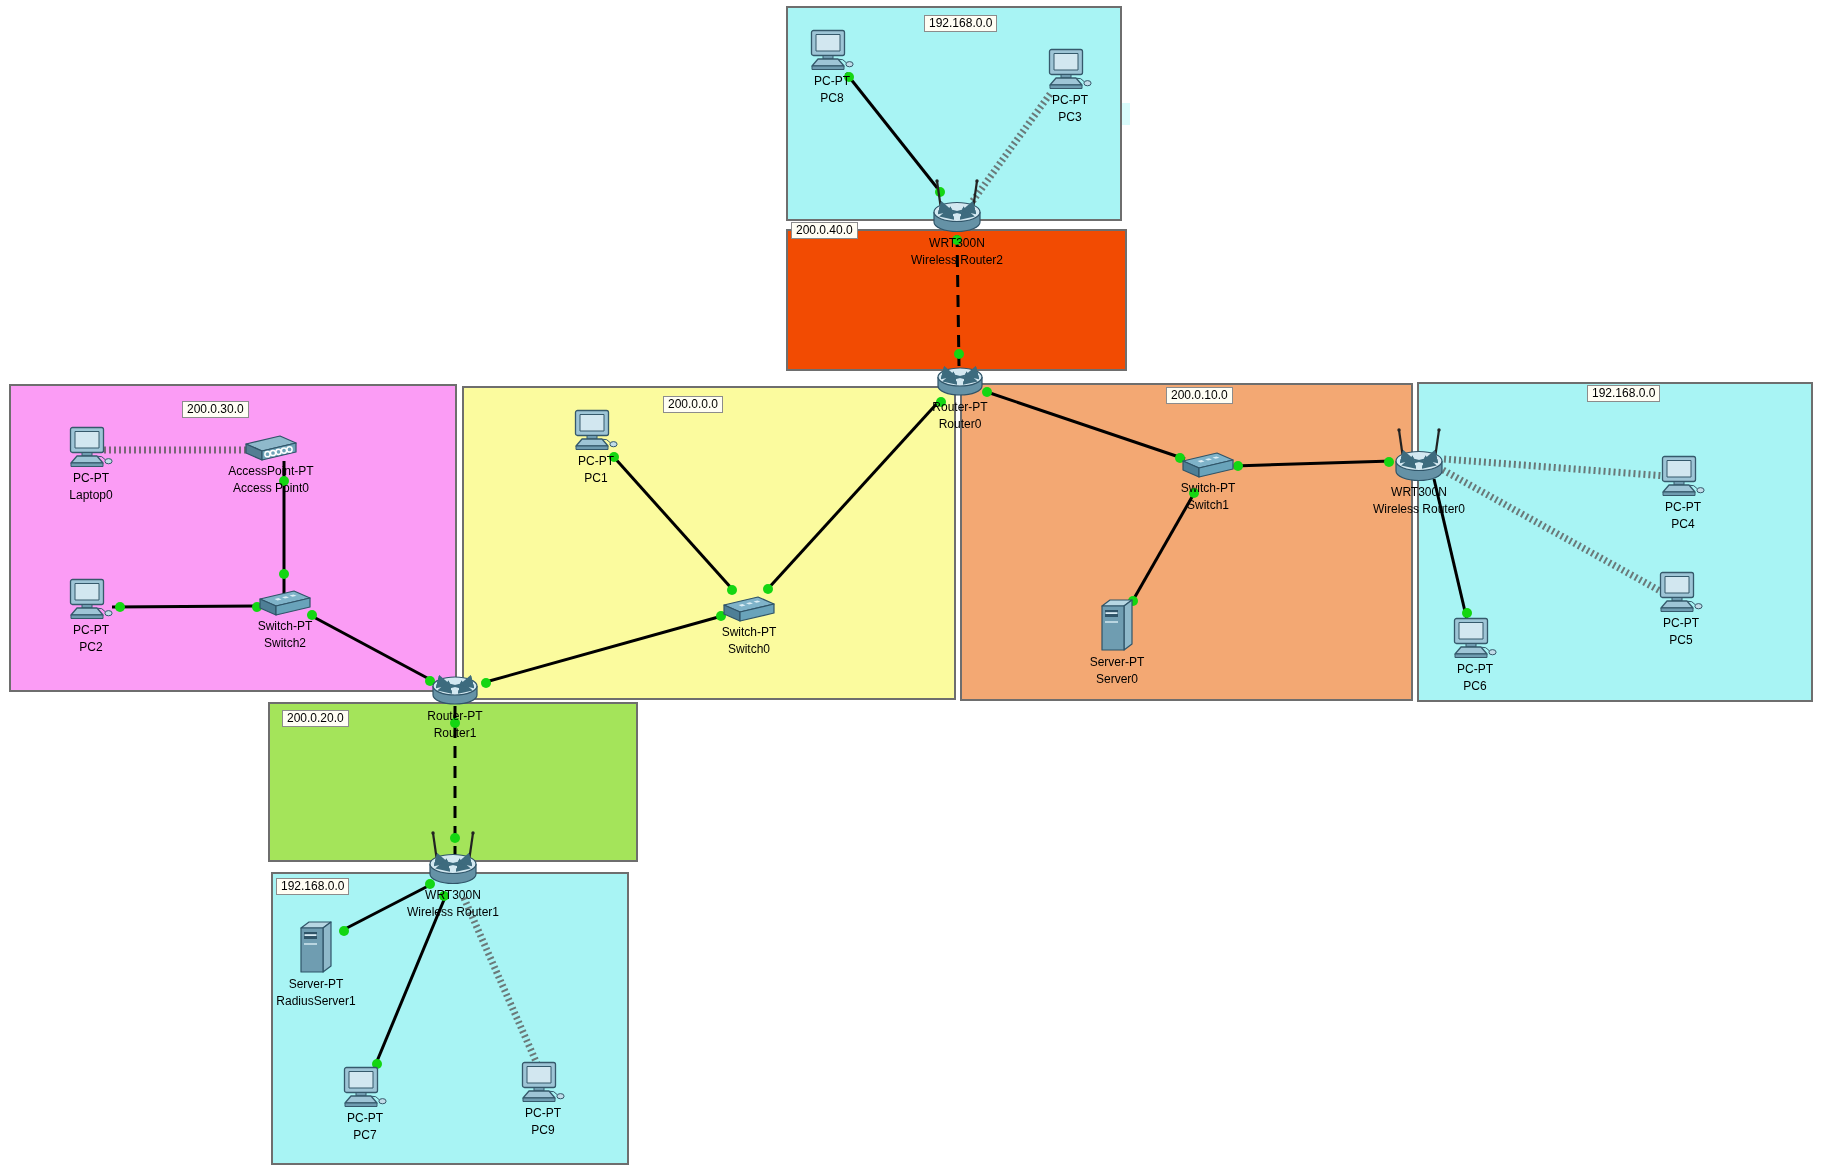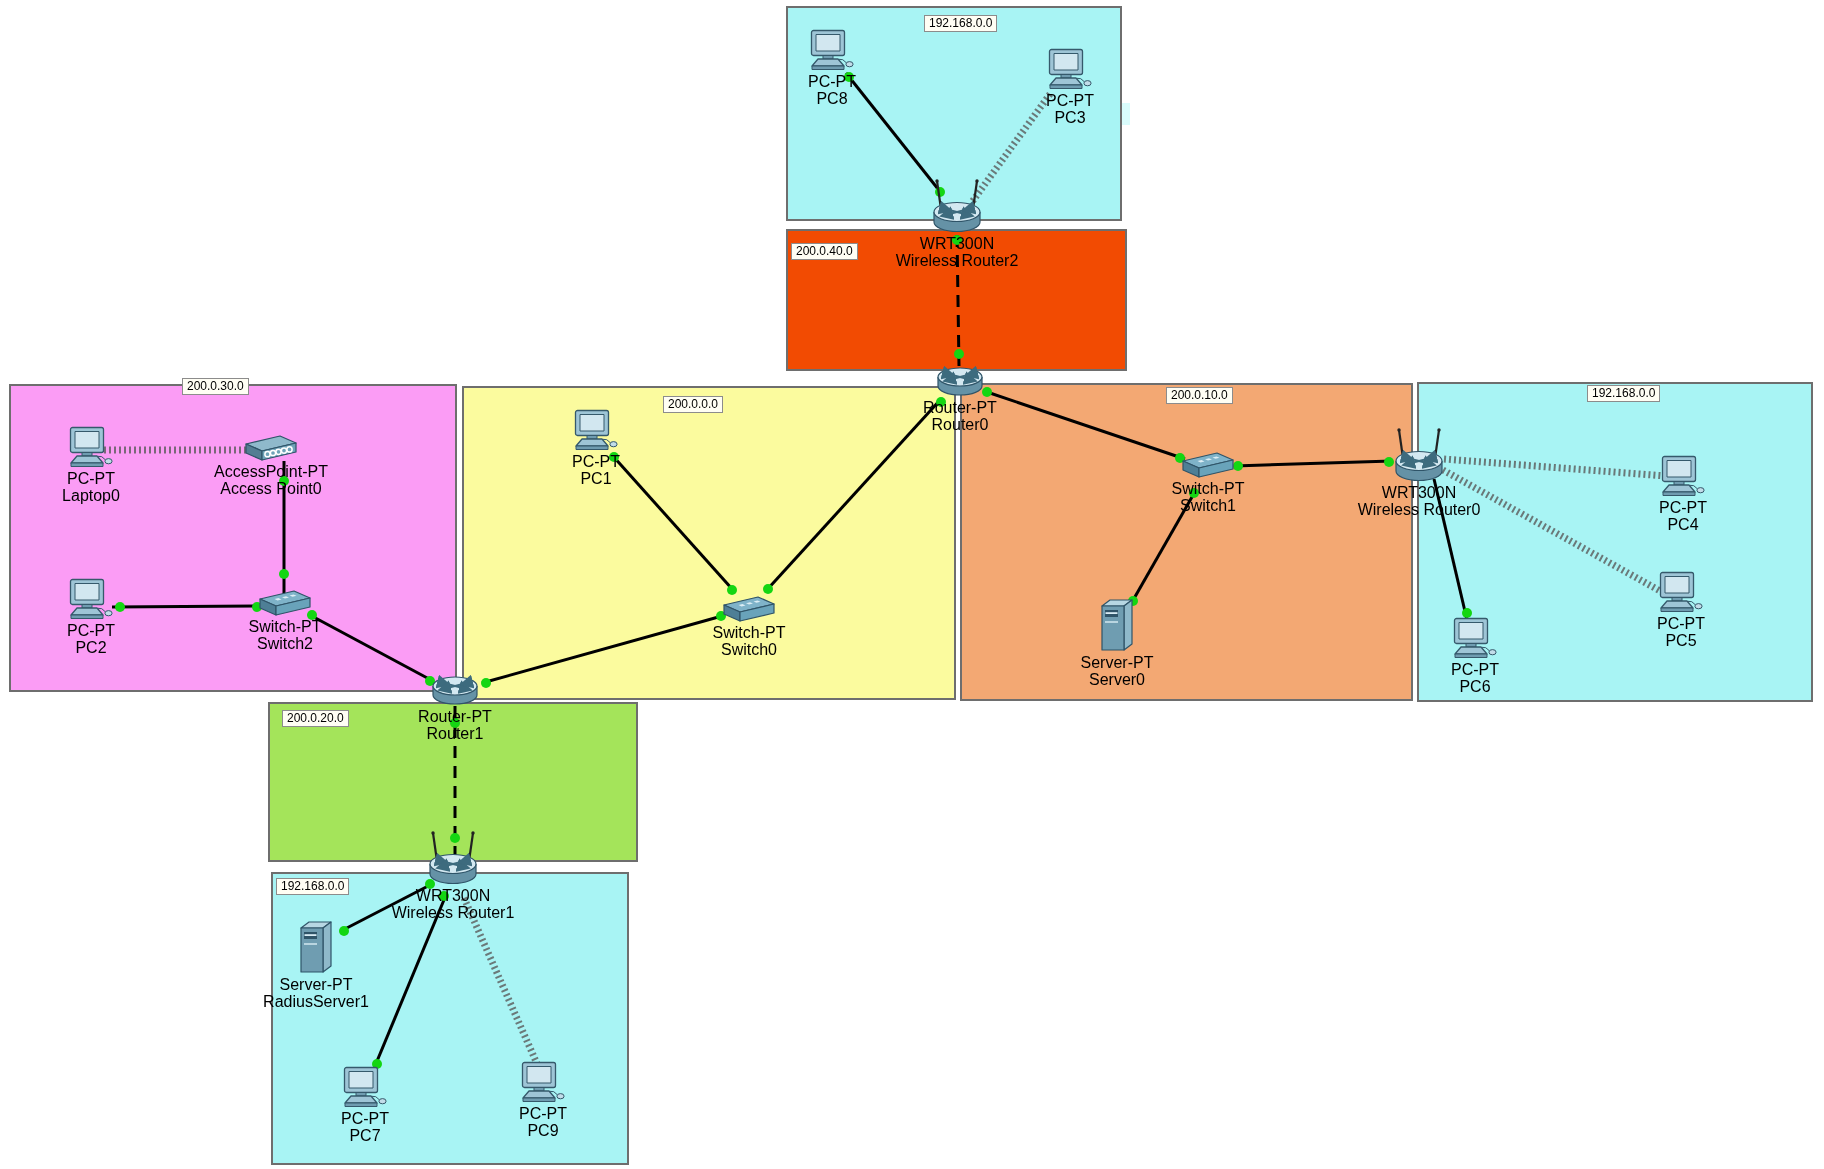--- a/index.html
+++ b/index.html
@@ -7,21 +7,21 @@
        font-family:"Liberation Sans",sans-serif;overflow:hidden}
   .region{position:absolute;border:2px solid #6e6e6e;box-sizing:border-box;z-index:0}
   .notch{position:absolute;z-index:0;background:#d9fcfc}
   #wires{position:absolute;left:0;top:0;z-index:1}
   .eth{stroke:#000;stroke-width:3;fill:none}
   .ser{stroke:#000;stroke-width:3;stroke-dasharray:12 8;fill:none}
   .wif{stroke:#5a5a5a;stroke-width:7;stroke-dasharray:2 3;opacity:.8;fill:none}
   .dot{fill:#14d612}
   .device{position:absolute;width:220px;text-align:center;z-index:2;cursor:default}
   .device svg{display:block;margin:0 auto}
-  .dev-label{font-size:16px;line-height:17px;color:#000;white-space:nowrap}
+  .dev-label{font-size:12px;line-height:17px;color:#000;white-space:nowrap}
   .ipchip{position:absolute;z-index:3;font-size:12px;line-height:13px;padding:1px 4px;
           background:#fffef4;border:1px solid #8c8c8c;color:#000;white-space:nowrap}
 </style>
 </head>
 <body>
 
 <div class="region" style="left: 786px; top: 6px; width: 336px; height: 215px; background: rgb(168, 244, 244);"></div>
 <div class="region" style="left: 786px; top: 229px; width: 341px; height: 142px; background: rgb(242, 75, 2);"></div>
 <div class="region" style="left: 9px; top: 384px; width: 448px; height: 308px; background: rgb(251, 156, 245);"></div>
 <div class="region" style="left: 462px; top: 386px; width: 494px; height: 314px; background: rgb(251, 251, 158);"></div>
@@ -314,19 +314,19 @@
 </div>
 <div class="device" style="left:433px;top:1061px">
   <svg width="46" height="44">
       <use href="#sym-pc"></use>
     </svg>
   <div class="dev-label">PC-PT</div>
   <div class="dev-label">PC9</div>
 </div>
 
 <div class="ipchip" style="left:924px;top:15px">192.168.0.0</div>
-<div class="ipchip" style="left:791px;top:243px">200.0.40.0</div>
-<div class="ipchip" style="left:182px;top:378px">200.0.30.0</div>
+<div class="ipchip" style="left:791px;top:222px">200.0.40.0</div>
+<div class="ipchip" style="left:182px;top:401px">200.0.30.0</div>
 <div class="ipchip" style="left:663px;top:396px">200.0.0.0</div>
 <div class="ipchip" style="left:1166px;top:387px">200.0.10.0</div>
 <div class="ipchip" style="left:1587px;top:385px">192.168.0.0</div>
 <div class="ipchip" style="left:282px;top:710px">200.0.20.0</div>
 <div class="ipchip" style="left:276px;top:878px">192.168.0.0</div>
 
 </body></html>

